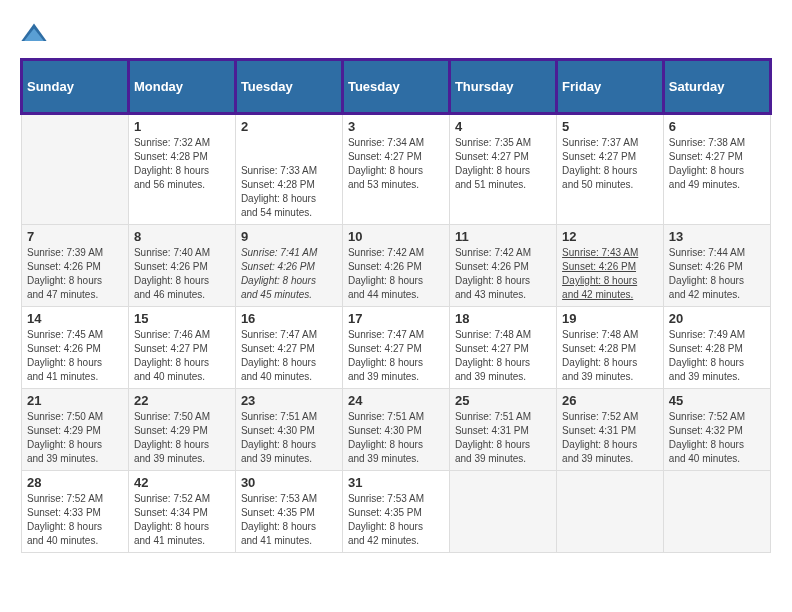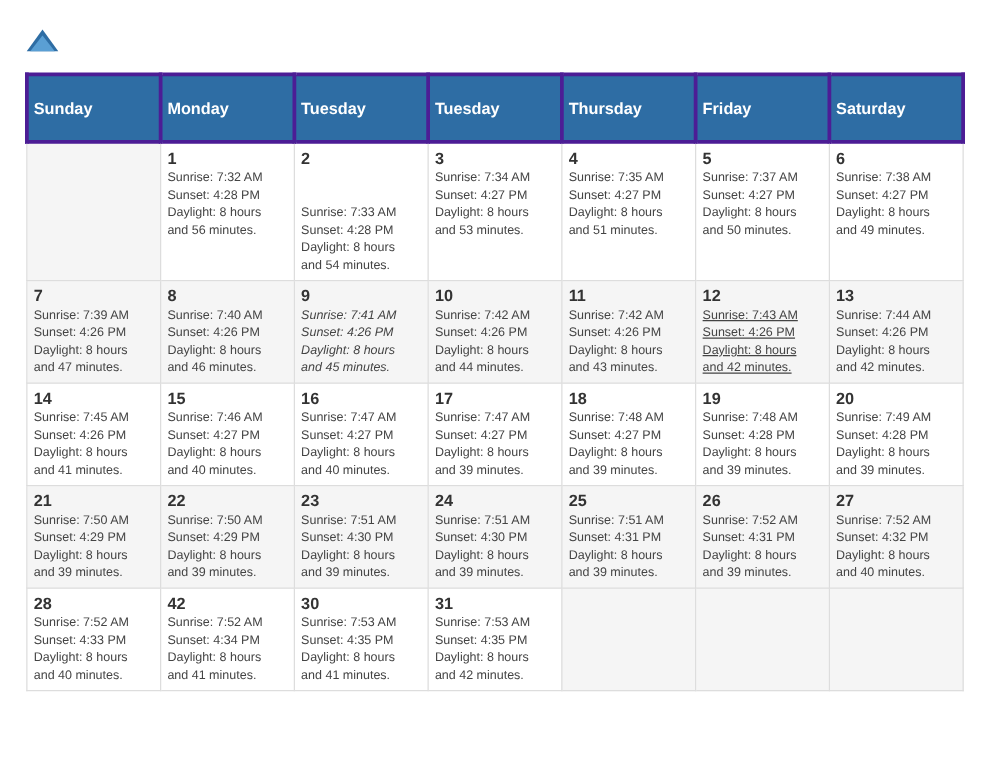--- a/index.html
+++ b/index.html
@@ -317,21 +317,21 @@
 and 39 minutes.</div>
         </td>
         <td>
           <span class="day-number">26</span>
           <div class="day-info" style="white-space: pre-line;">Sunrise: 7:52 AM
 Sunset: 4:31 PM
 Daylight: 8 hours
 and 39 minutes.</div>
         </td>
         <td>
-          <span class="day-number">27</span>
+          <span class="day-number">45</span>
           <div class="day-info" style="white-space: pre-line;">Sunrise: 7:52 AM
 Sunset: 4:32 PM
 Daylight: 8 hours
 and 40 minutes.</div>
         </td>
       </tr>
       <tr>
         <td>
           <span class="day-number">28</span>
           <div class="day-info" style="white-space: pre-line;">Sunrise: 7:52 AM

